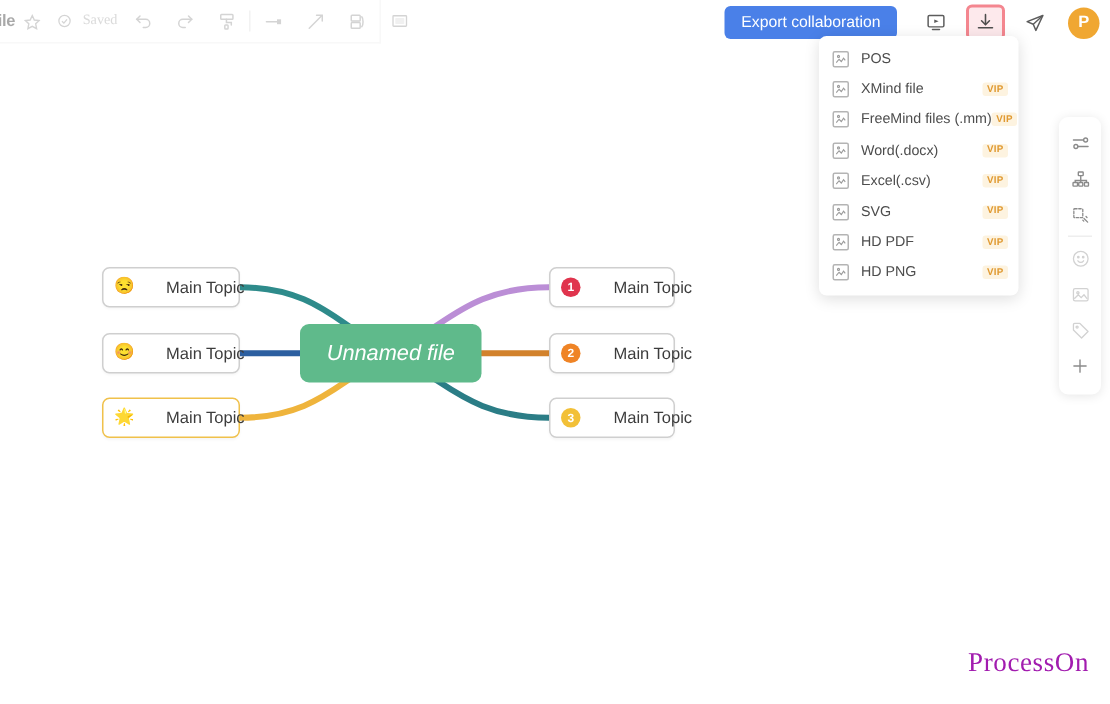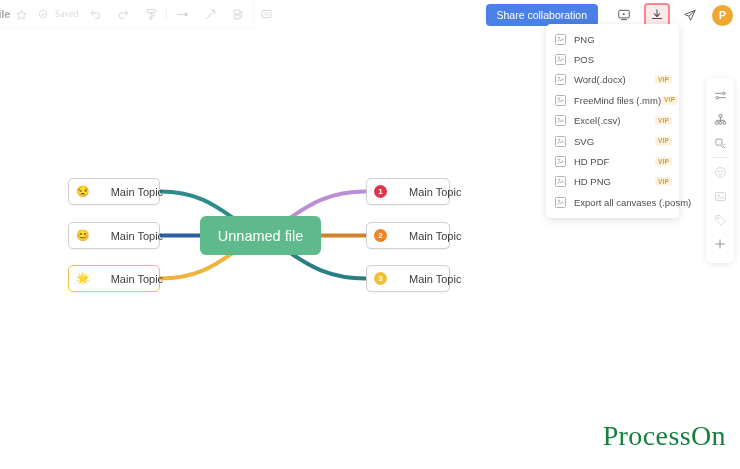--- a/index.html
+++ b/index.html
@@ -154,21 +154,21 @@
     display: flex; align-items: center; justify-content: center;
     padding: 0 16px;
     z-index: 14; cursor: pointer;
   }
   .center-node .ctext { font-size: 14.5px; color: #ffffff; white-space: nowrap; }
 
   
   .watermark {
     position: absolute; right: 14px; bottom: 17px;
     font-family: "Liberation Serif", serif;
-    font-size: 28px; color: #15803d;
+    font-size: 18px; color: #a21caf;
     letter-spacing: 0.4px; user-select: none;
   }
 </style>
 </head>
 <body>
 
 <div id="app">
 
   <div class="topbar-left">
     <span class="tb-filename">file</span>
@@ -237,21 +237,21 @@
     <span class="tb-gap"></span>
     <span class="tb-icon">
       <svg width="13" height="12" viewBox="0 0 24 24" fill="none" stroke="currentColor" stroke-width="1.8">
           <rect x="3" y="5" width="18" height="14" rx="1"></rect>
           <rect x="6" y="8" width="12" height="8" rx="1" fill="currentColor" stroke="none" opacity="0.35"></rect>
         </svg>
     </span>
   </div>
 
   <div class="topbar-right">
-    <button class="share-btn">Share collaboration</button>
+    <button class="share-btn">Export collaboration</button>
 
     <span class="tr-icon">
       <svg width="14" height="14" viewBox="0 0 24 24" fill="none" stroke="currentColor" stroke-width="1.7">
           <rect x="3" y="4" width="18" height="13" rx="1.5"></rect>
           <polygon points="10,8.5 15,10.5 10,12.5" fill="currentColor" stroke="none"></polygon>
           <line x1="8" y1="20" x2="16" y2="20" stroke-linecap="round"></line>
         </svg>
     </span>
 
     <span class="tr-icon highlight">
@@ -273,58 +273,59 @@
   </div>
 
   <div class="dropdown" id="export-menu">
       <div class="dd-item">
         <span class="dd-ico">
           <svg width="9" height="9" viewBox="0 0 12 12" fill="none" stroke="currentColor" stroke-width="1">
             <path d="M2 9l2.5-3 2 2L8.5 5 10 7"></path>
             <circle cx="4" cy="3.5" r="0.9"></circle>
           </svg>
         </span>
-        <span class="dd-label">PNG</span>
-      </div>
-      <div class="dd-item">
-        <span class="dd-ico">
-          <svg width="9" height="9" viewBox="0 0 12 12" fill="none" stroke="currentColor" stroke-width="1">
-            <path d="M2 9l2.5-3 2 2L8.5 5 10 7"></path>
-            <circle cx="4" cy="3.5" r="0.9"></circle>
-          </svg>
-        </span>
         <span class="dd-label">POS</span>
       </div>
       <div class="dd-item">
         <span class="dd-ico">
           <svg width="9" height="9" viewBox="0 0 12 12" fill="none" stroke="currentColor" stroke-width="1">
             <path d="M2 9l2.5-3 2 2L8.5 5 10 7"></path>
             <circle cx="4" cy="3.5" r="0.9"></circle>
           </svg>
         </span>
+        <span class="dd-label">XMind file</span>
+        <span class="vip">VIP</span>
+      </div>
+      <div class="dd-item">
+        <span class="dd-ico">
+          <svg width="9" height="9" viewBox="0 0 12 12" fill="none" stroke="currentColor" stroke-width="1">
+            <path d="M2 9l2.5-3 2 2L8.5 5 10 7"></path>
+            <circle cx="4" cy="3.5" r="0.9"></circle>
+          </svg>
+        </span>
+        <span class="dd-label">FreeMind files (.mm)</span>
+        <span class="vip">VIP</span>
+      </div>
+      <div class="dd-item">
+        <span class="dd-ico">
+          <svg width="9" height="9" viewBox="0 0 12 12" fill="none" stroke="currentColor" stroke-width="1">
+            <path d="M2 9l2.5-3 2 2L8.5 5 10 7"></path>
+            <circle cx="4" cy="3.5" r="0.9"></circle>
+          </svg>
+        </span>
         <span class="dd-label">Word(.docx)</span>
         <span class="vip">VIP</span>
       </div>
       <div class="dd-item">
         <span class="dd-ico">
           <svg width="9" height="9" viewBox="0 0 12 12" fill="none" stroke="currentColor" stroke-width="1">
             <path d="M2 9l2.5-3 2 2L8.5 5 10 7"></path>
             <circle cx="4" cy="3.5" r="0.9"></circle>
           </svg>
         </span>
-        <span class="dd-label">FreeMind files (.mm)</span>
-        <span class="vip">VIP</span>
-      </div>
-      <div class="dd-item">
-        <span class="dd-ico">
-          <svg width="9" height="9" viewBox="0 0 12 12" fill="none" stroke="currentColor" stroke-width="1">
-            <path d="M2 9l2.5-3 2 2L8.5 5 10 7"></path>
-            <circle cx="4" cy="3.5" r="0.9"></circle>
-          </svg>
-        </span>
         <span class="dd-label">Excel(.csv)</span>
         <span class="vip">VIP</span>
       </div>
       <div class="dd-item">
         <span class="dd-ico">
           <svg width="9" height="9" viewBox="0 0 12 12" fill="none" stroke="currentColor" stroke-width="1">
             <path d="M2 9l2.5-3 2 2L8.5 5 10 7"></path>
             <circle cx="4" cy="3.5" r="0.9"></circle>
           </svg>
         </span>
@@ -343,29 +344,20 @@
       </div>
       <div class="dd-item">
         <span class="dd-ico">
           <svg width="9" height="9" viewBox="0 0 12 12" fill="none" stroke="currentColor" stroke-width="1">
             <path d="M2 9l2.5-3 2 2L8.5 5 10 7"></path>
             <circle cx="4" cy="3.5" r="0.9"></circle>
           </svg>
         </span>
         <span class="dd-label">HD PNG</span>
         <span class="vip">VIP</span>
-      </div>
-      <div class="dd-item">
-        <span class="dd-ico">
-          <svg width="9" height="9" viewBox="0 0 12 12" fill="none" stroke="currentColor" stroke-width="1">
-            <path d="M2 9l2.5-3 2 2L8.5 5 10 7"></path>
-            <circle cx="4" cy="3.5" r="0.9"></circle>
-          </svg>
-        </span>
-        <span class="dd-label">Export all canvases  (.posm)</span>
       </div>
     </div>
 
   <div class="right-rail" id="right-rail">
       <span class="rail-icon">
         <svg width="13" height="13" viewBox="0 0 24 24" fill="none" stroke="currentColor" stroke-width="1.7" stroke-linecap="round">
           <line x1="3" y1="8" x2="15" y2="8"></line>
           <circle cx="18" cy="8" r="2.4"></circle>
           <line x1="9" y1="16" x2="21" y2="16"></line>
           <circle cx="6" cy="16" r="2.4"></circle>
@@ -420,21 +412,21 @@
     <svg class="mm-svg" id="mm-links" width="740" height="469">
         <path d="M160 191.5 C225.175 191.5, 233.47 235.5, 278.5 235.5" stroke="#2e8b8b" stroke-width="4" fill="none" stroke-linecap="round"></path>
         <path d="M160 235.5 L200 235.5" stroke="#2c5fa0" stroke-width="4" fill="none" stroke-linecap="round"></path>
         <path d="M160 278.5 C225.175 278.5, 233.47 235.5, 278.5 235.5" stroke="#efb43c" stroke-width="4" fill="none" stroke-linecap="round"></path>
         <path d="M242.5 235.5 C289.43 235.5, 298.075 191.5, 366 191.5" stroke="#bb8ed6" stroke-width="4" fill="none" stroke-linecap="round"></path>
         <path d="M321 235.5 L366 235.5" stroke="#d2822c" stroke-width="4" fill="none" stroke-linecap="round"></path>
         <path d="M242.5 235.5 C289.43 235.5, 298.075 278.5, 366 278.5" stroke="#2b7d86" stroke-width="4" fill="none" stroke-linecap="round"></path>
       </svg>
     <div id="mm-nodes">
         <div class="center-node" style="left: 200px; top: 216px; width: 121px; height: 39px; background: rgb(95, 186, 139);">
-          <span class="ctext" style="color: rgb(255, 255, 255);">Unnamed file</span>
+          <span class="ctext" style="color: rgb(255, 255, 255); font-style: italic;">Unnamed file</span>
         </div>
         <div class="node" style="left: 68px; top: 178px; width: 92px; border-color: rgb(207, 207, 207);">
           <span class="emoji">😒</span>
           <span class="ntext">Main Topic</span>
         </div>
         <div class="node" style="left: 68px; top: 222px; width: 92px; border-color: rgb(207, 207, 207);">
           <span class="emoji">😊</span>
           <span class="ntext">Main Topic</span>
         </div>
         <div class="node" style="left: 68px; top: 265px; width: 92px; border-color: rgb(240, 193, 75);">

